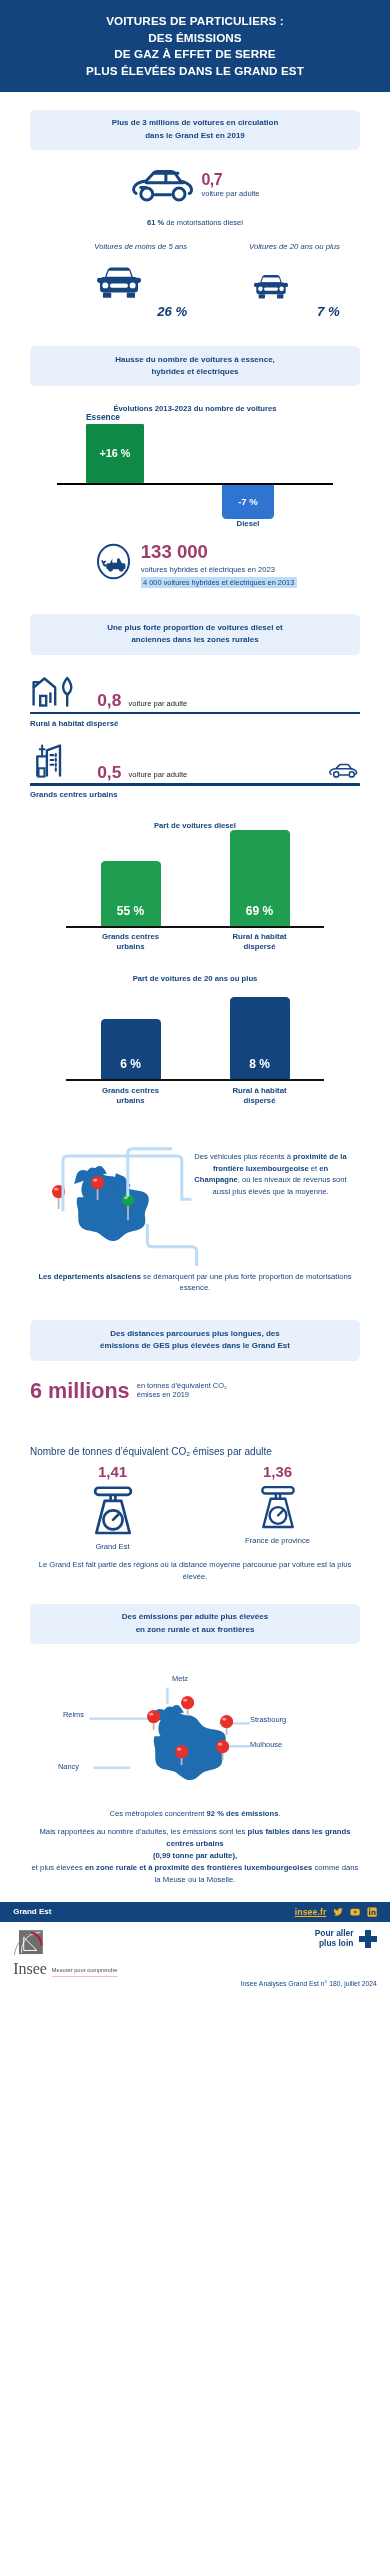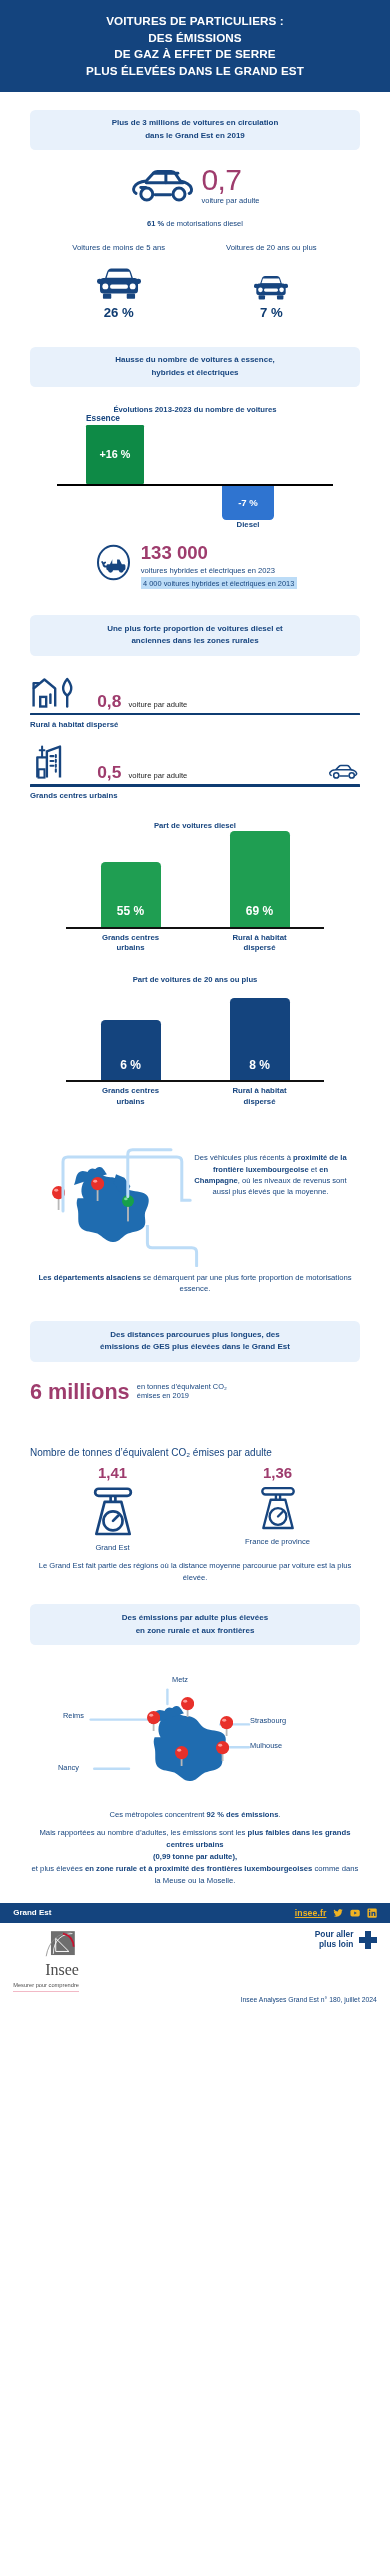--- a/index.html
+++ b/index.html
@@ -59,35 +59,35 @@
   .spacer-24{height:14.4px}.spacer-20{height:12px}.spacer-30{height:18px}.spacer-36{height:21.6px}.spacer-44{height:26.4px}
 
   
   .kpi-car-row{
     display:flex; align-items:center; justify-content:center; gap:6px;
     margin-top:15.6px;
   }
   .kpi-car-row .icon{ flex:0 0 auto; }
   .kpi-val-block{ text-align:left; }
   .kpi-big{
-    font-size:30px; font-weight:normal; color:var(--magenta);
+    font-size:16px; font-weight:bold; color:var(--magenta);
     line-height:.95; letter-spacing:-0.6px;
   }
   .kpi-sub{ font-size:7.5px; color:var(--navy); margin-top:2.4px; }
 
   .diesel-line{
     text-align:center; font-size:7.5px; color:var(--navy); margin-top:13.2px;
   }
   .diesel-line b{ font-weight:bold; }
 
   
   .two-cols{
     display:flex; justify-content:center; gap:15.6px; margin-top:15.6px;
   }
-  .col-card{ width:137px; text-align:center; }
+  .col-card{ width:137px; text-align:right;font-style:italic; }
   .col-card .cap{ font-size:7.7px; line-height:1.3; color:var(--navy); min-height:20.4px;}
   .col-card .pct{ font-size:13.2px; font-weight:bold; color:var(--navy-deep); margin-top:3.6px;}
   .col-card .carwrap{ height:38px; display:flex; align-items:flex-end; justify-content:center; }
 
   
   .chart-title{
     text-align:center; font-weight:bold; font-size:7.7px; color:var(--navy);
   }
   .chart1{
     position:relative; width:276px; margin:10.8px auto 0; height:102px;
@@ -224,21 +224,21 @@
   }
   .footer-bar .region{ font-weight:bold; font-size:8px; }
   .footer-right{ display:flex; align-items:center; gap:6.6px; }
   .footer-right .site{ color:var(--gold); font-weight:bold; font-size:8.7px; letter-spacing:0.1px;}
   .sico{ width:10.2px; height:10.2px; display:inline-block; }
 
   .footer-bottom{
     display:flex; justify-content:space-between; align-items:flex-start;
     padding:7.2px 13.2px 0;
   }
-  .logo-block{ display:flex; align-items:flex-end; gap:4.8px;flex-direction:column;}
+  .logo-block{ display:flex; align-items:flex-end; gap:4.8px;}
   .insee-mark{ width:31px; }
   .insee-word{ font-family:"Liberation Serif", serif; font-size:16px; color:#4d4d4d; line-height:.9; }
   .tagline{ font-size:5.7px; color:#4d4d4d; padding-bottom:3px; border-bottom:1.2px solid #f2b9c6; }
   .pour-aller{ display:flex; align-items:center; gap:5.4px; }
   .pour-aller .txt{ text-align:right; font-weight:bold; font-size:8.4px; color:var(--navy); line-height:1.15; }
   .plus-sign{ width:18px; height:18px; position:relative; }
   .plus-sign:before,.plus-sign:after{
     content:""; position:absolute; background:var(--navy-dark);
   }
   .plus-sign:before{ left:6.6px; top:0; width:5.4px; height:18px; }

